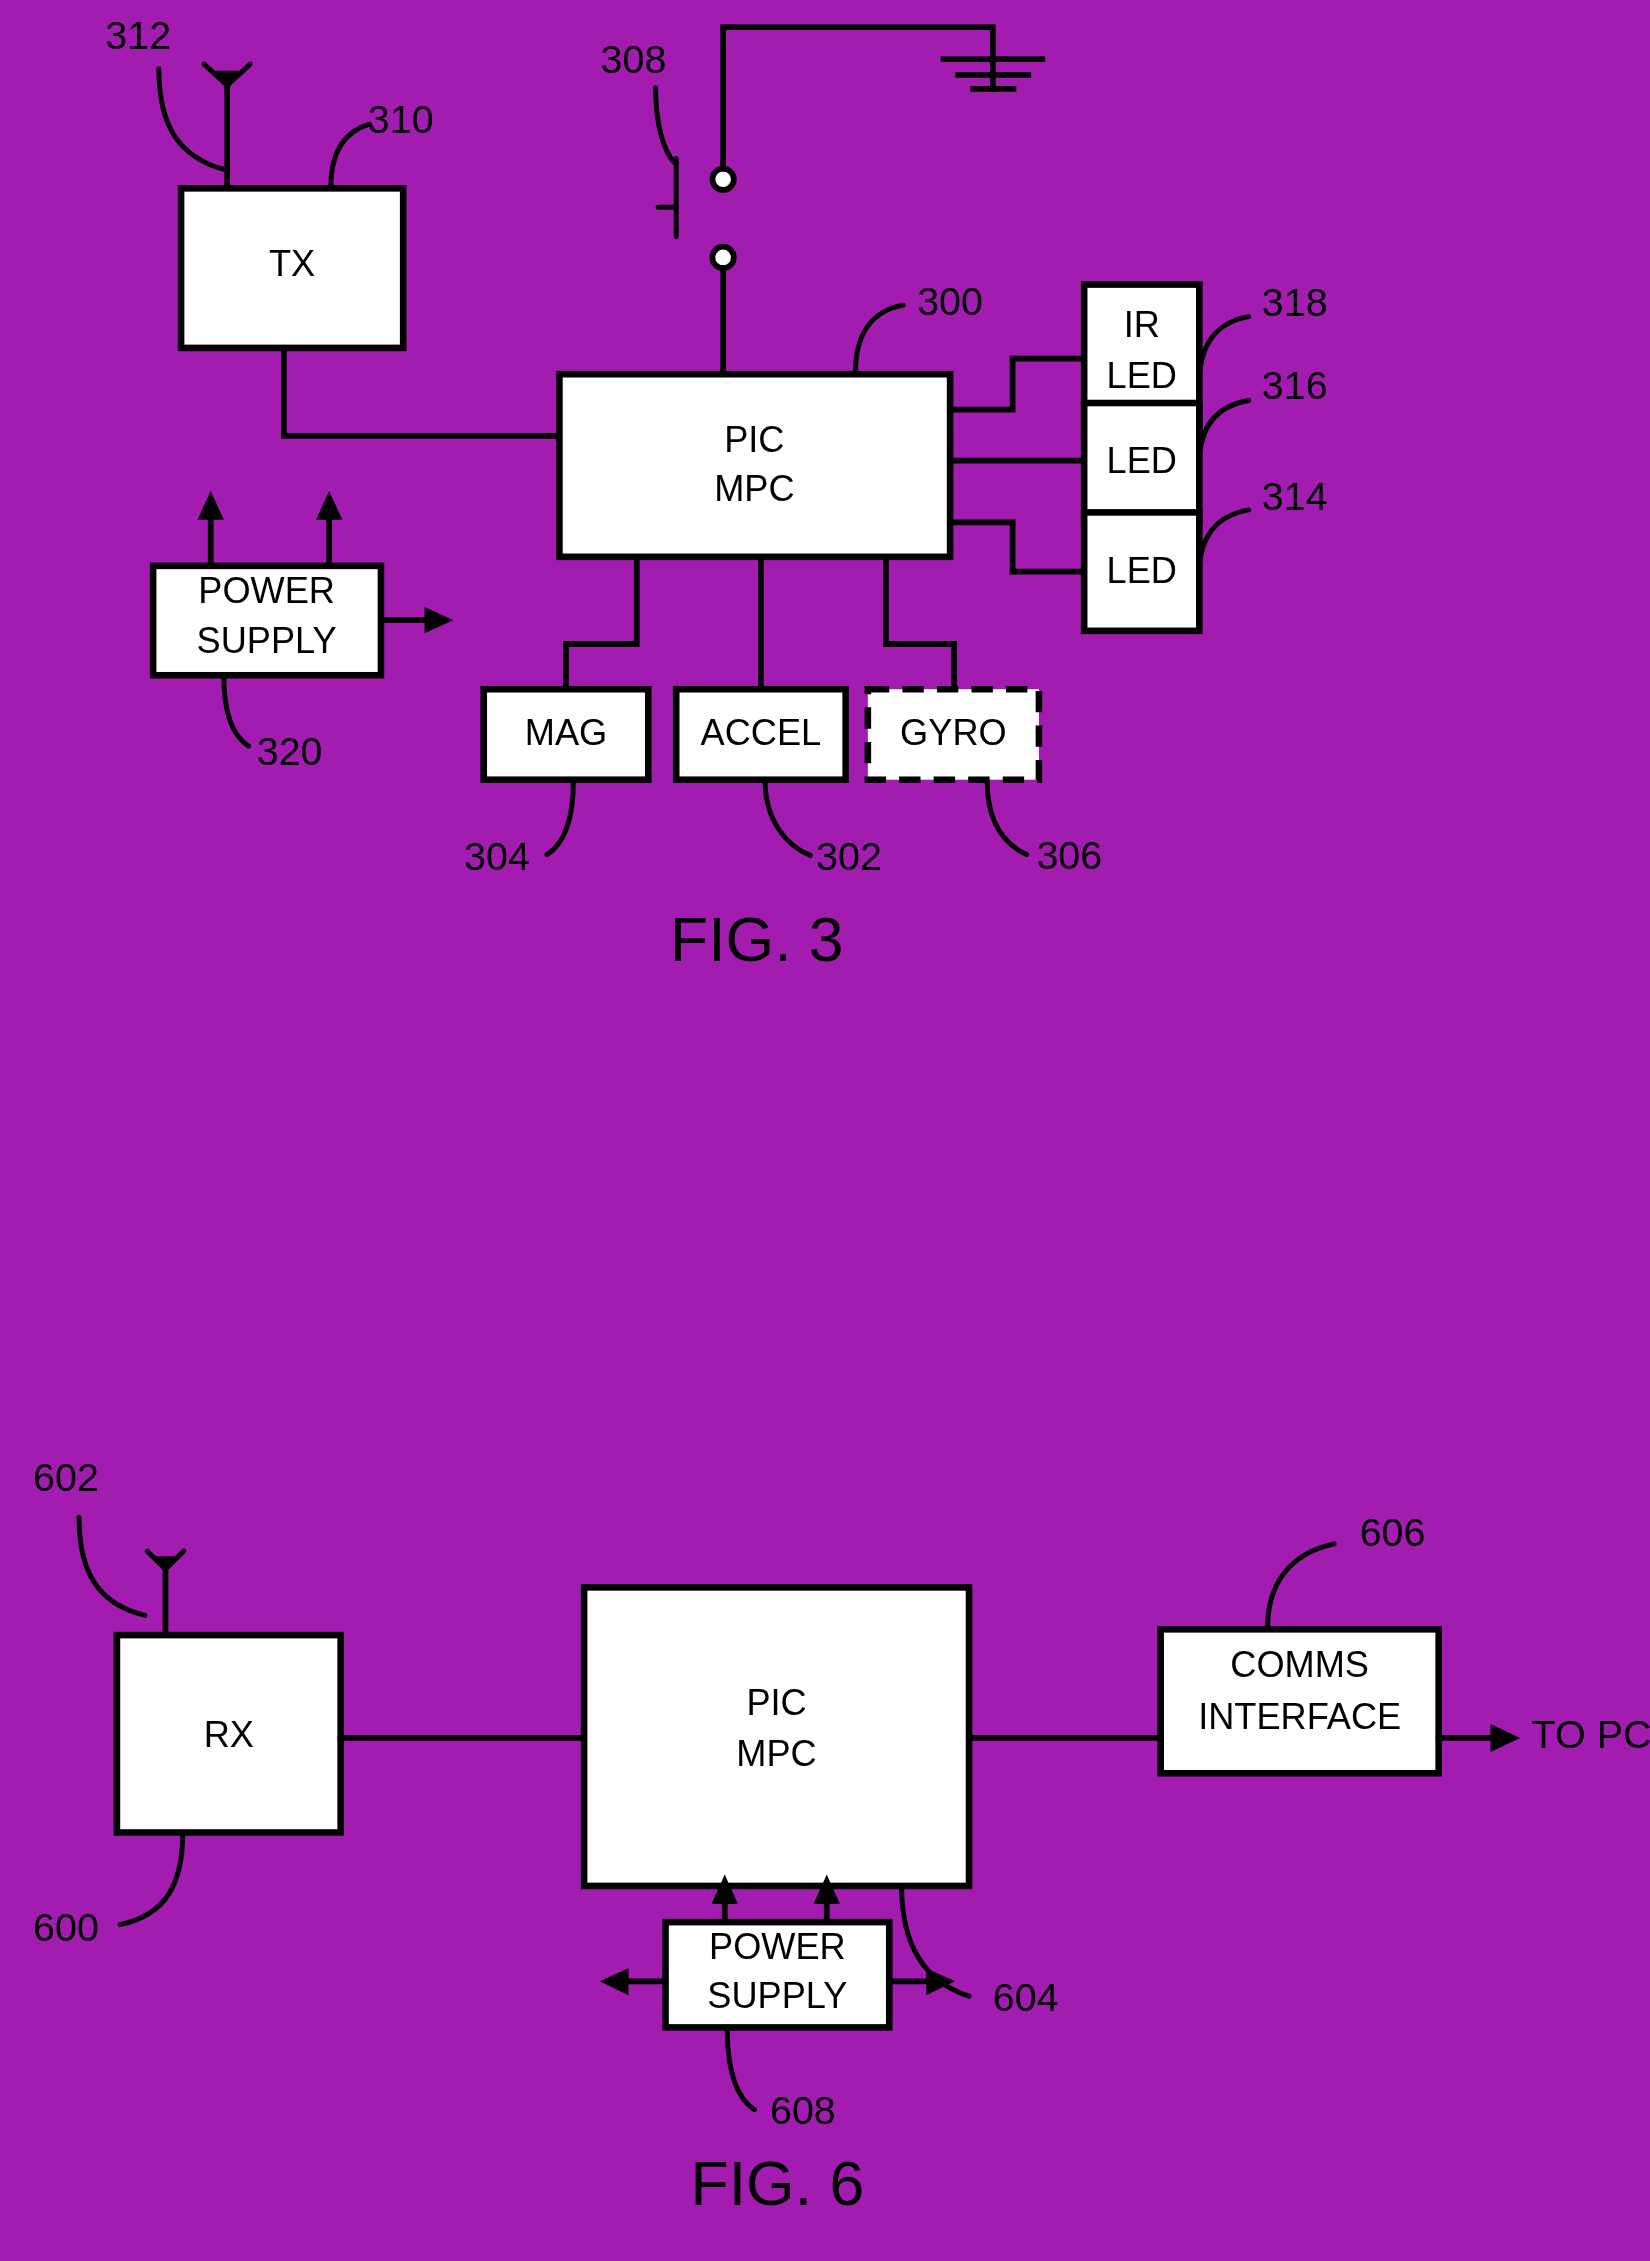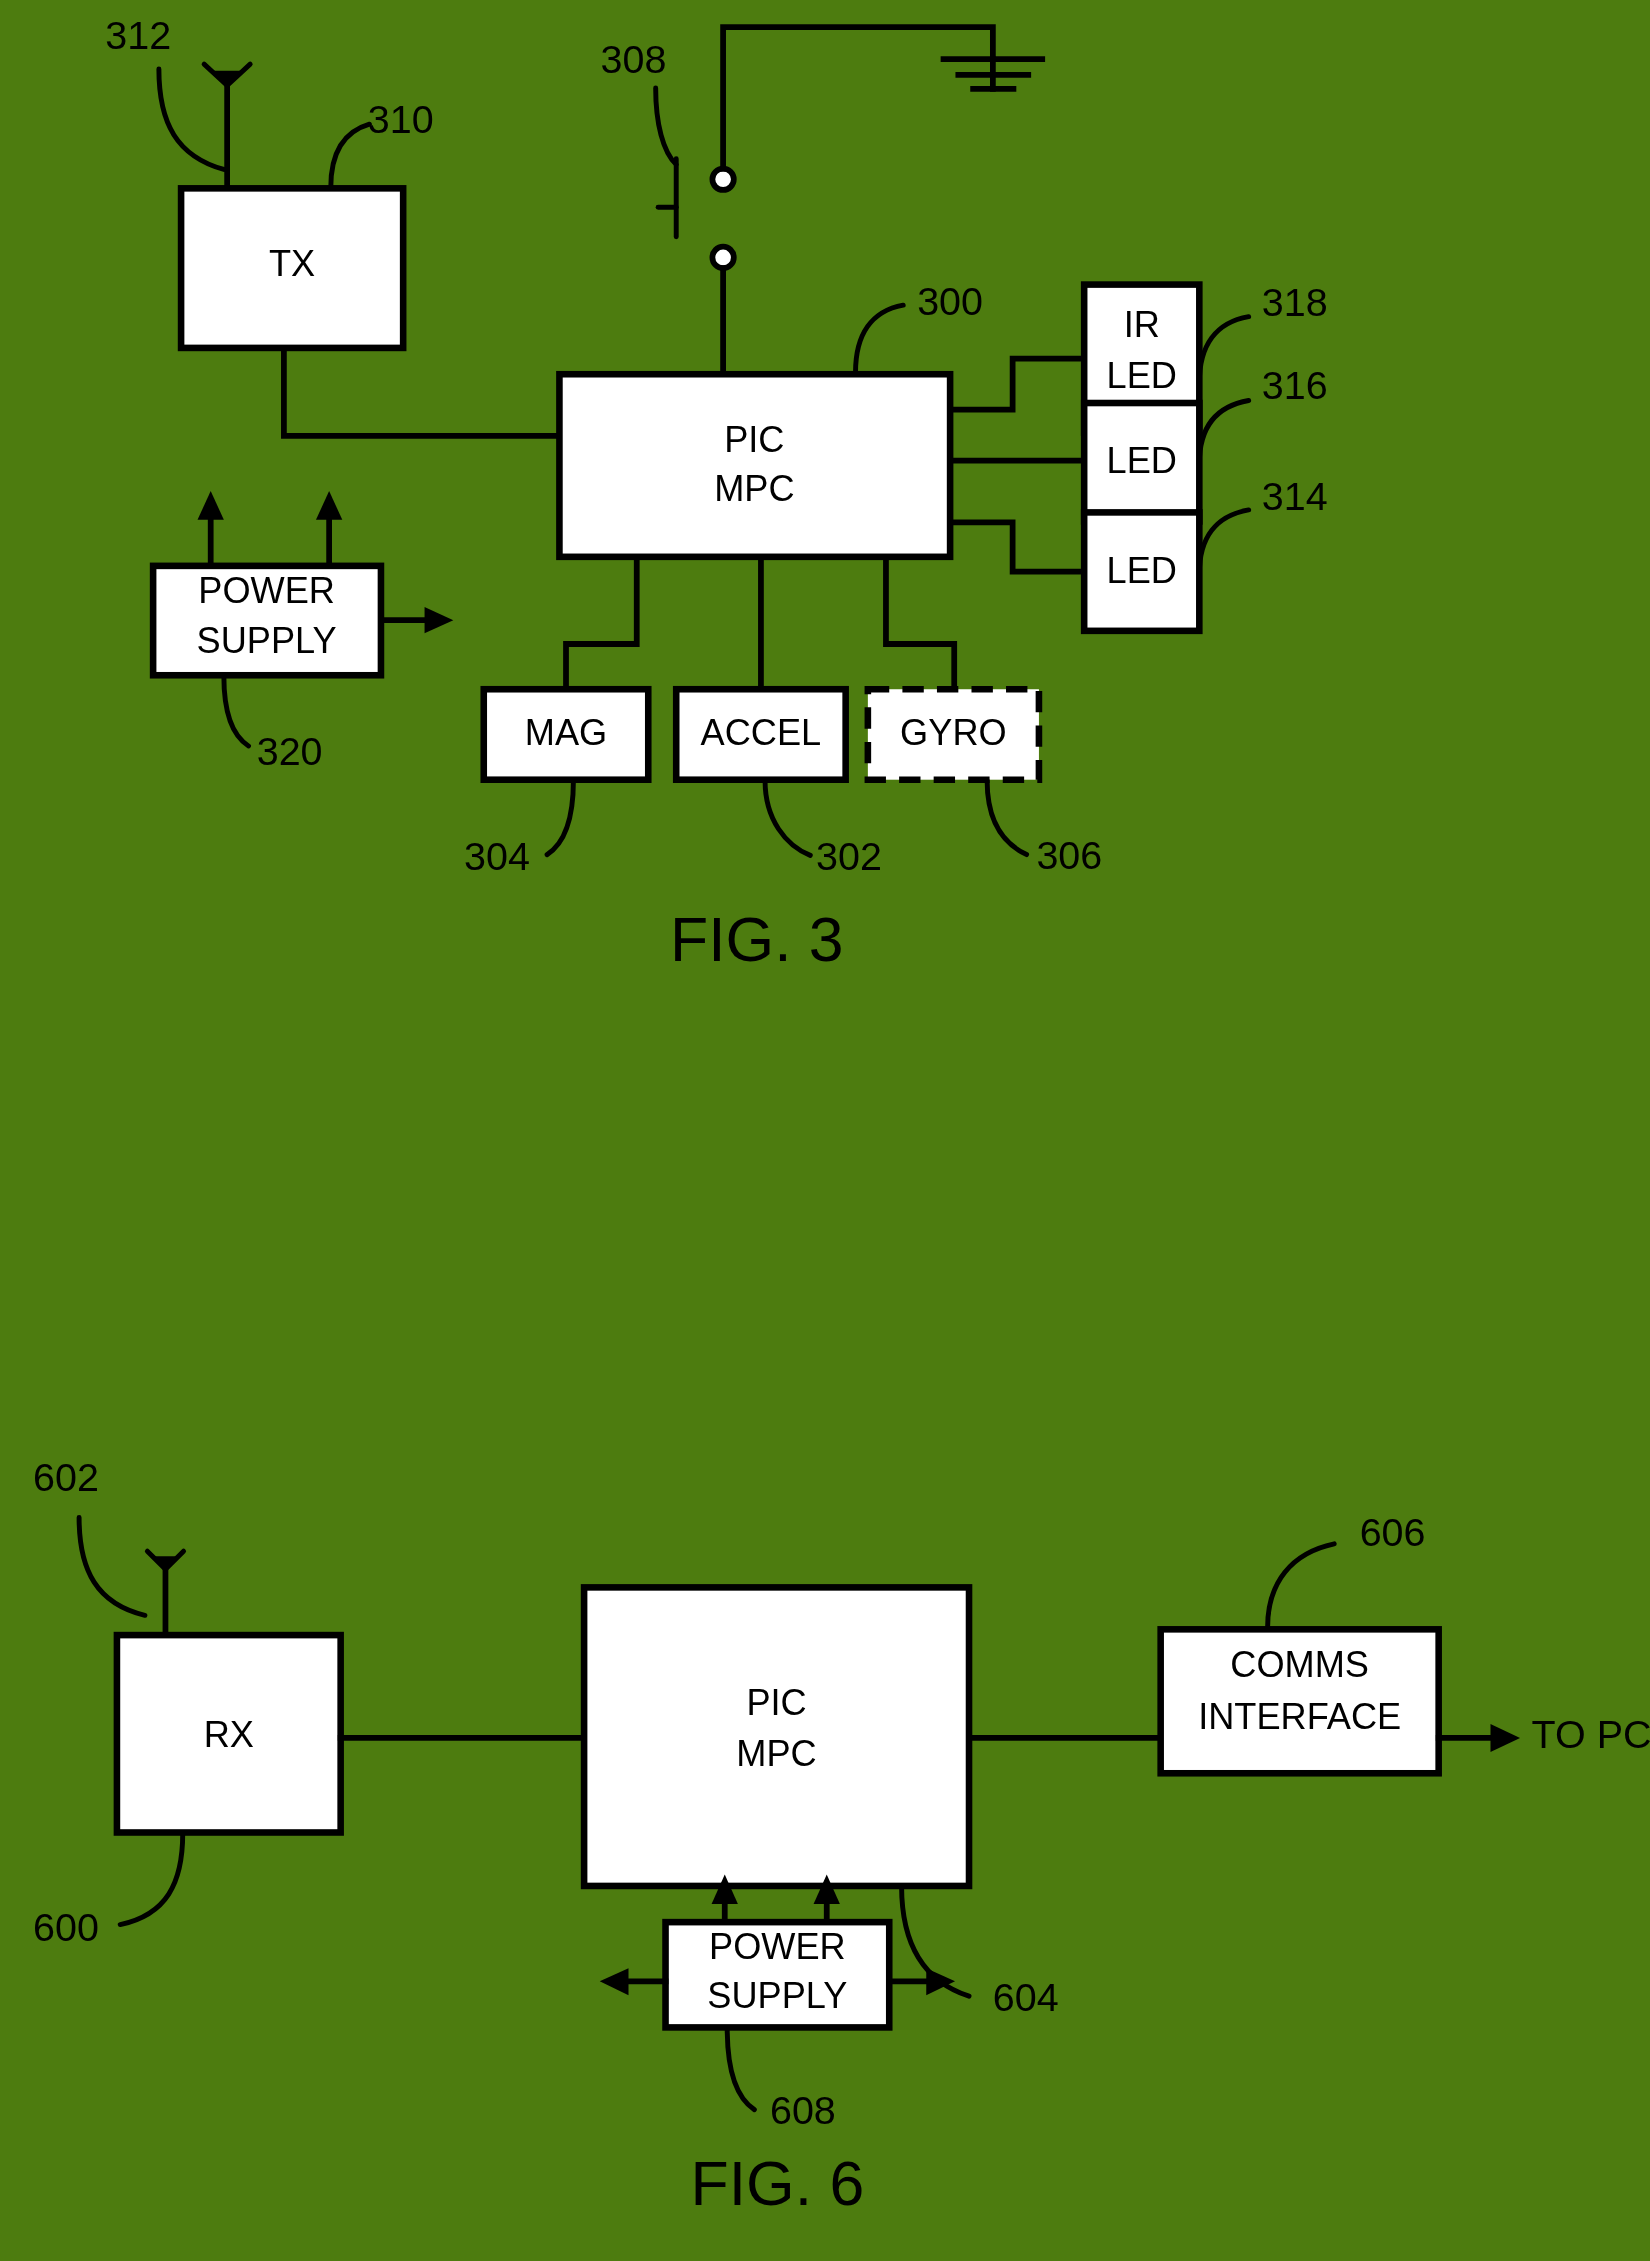--- a/index.html
+++ b/index.html
@@ -7,21 +7,21 @@
     padding: 0;
     background: #ffffff;
   }
   body {
     font-family: "Liberation Sans", sans-serif;
   }
   #page {
     position: relative;
     width: 1651px;
     height: 2261px;
-    background: #4d7c0f;
+    background: #a21caf;
     overflow: hidden;
   }
   svg.sheet {
     position: absolute;
     left: 0;
     top: 0;
     width: 1651px;
     height: 2261px;
     display: block;
   }

